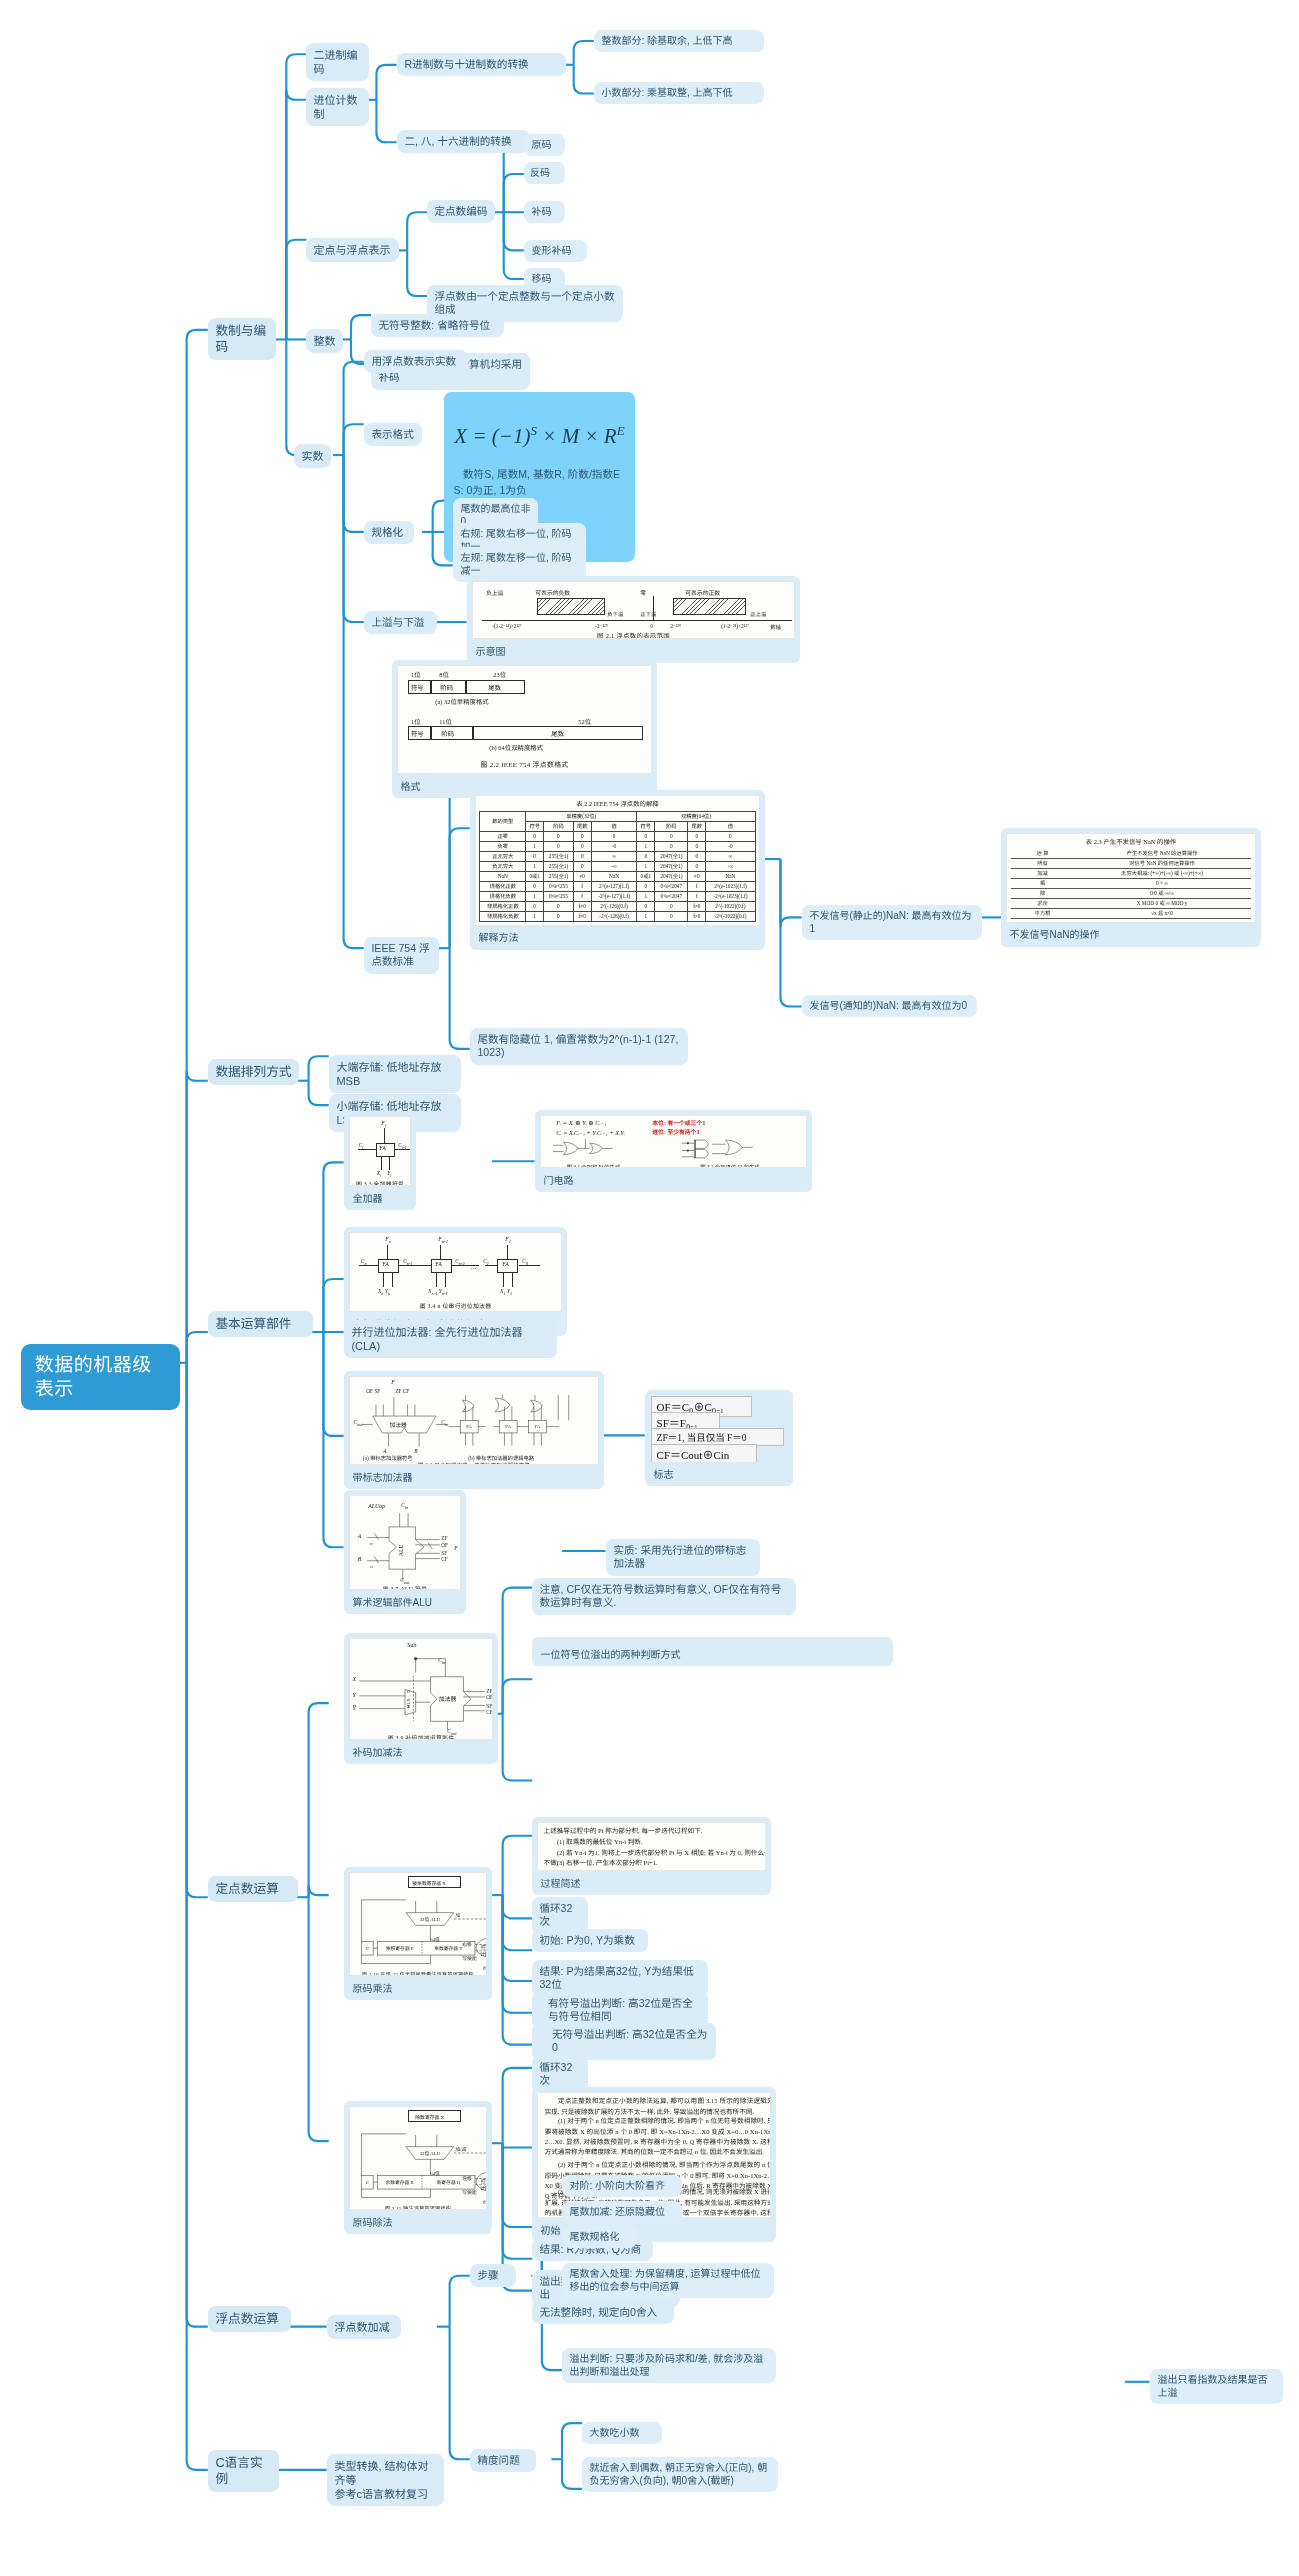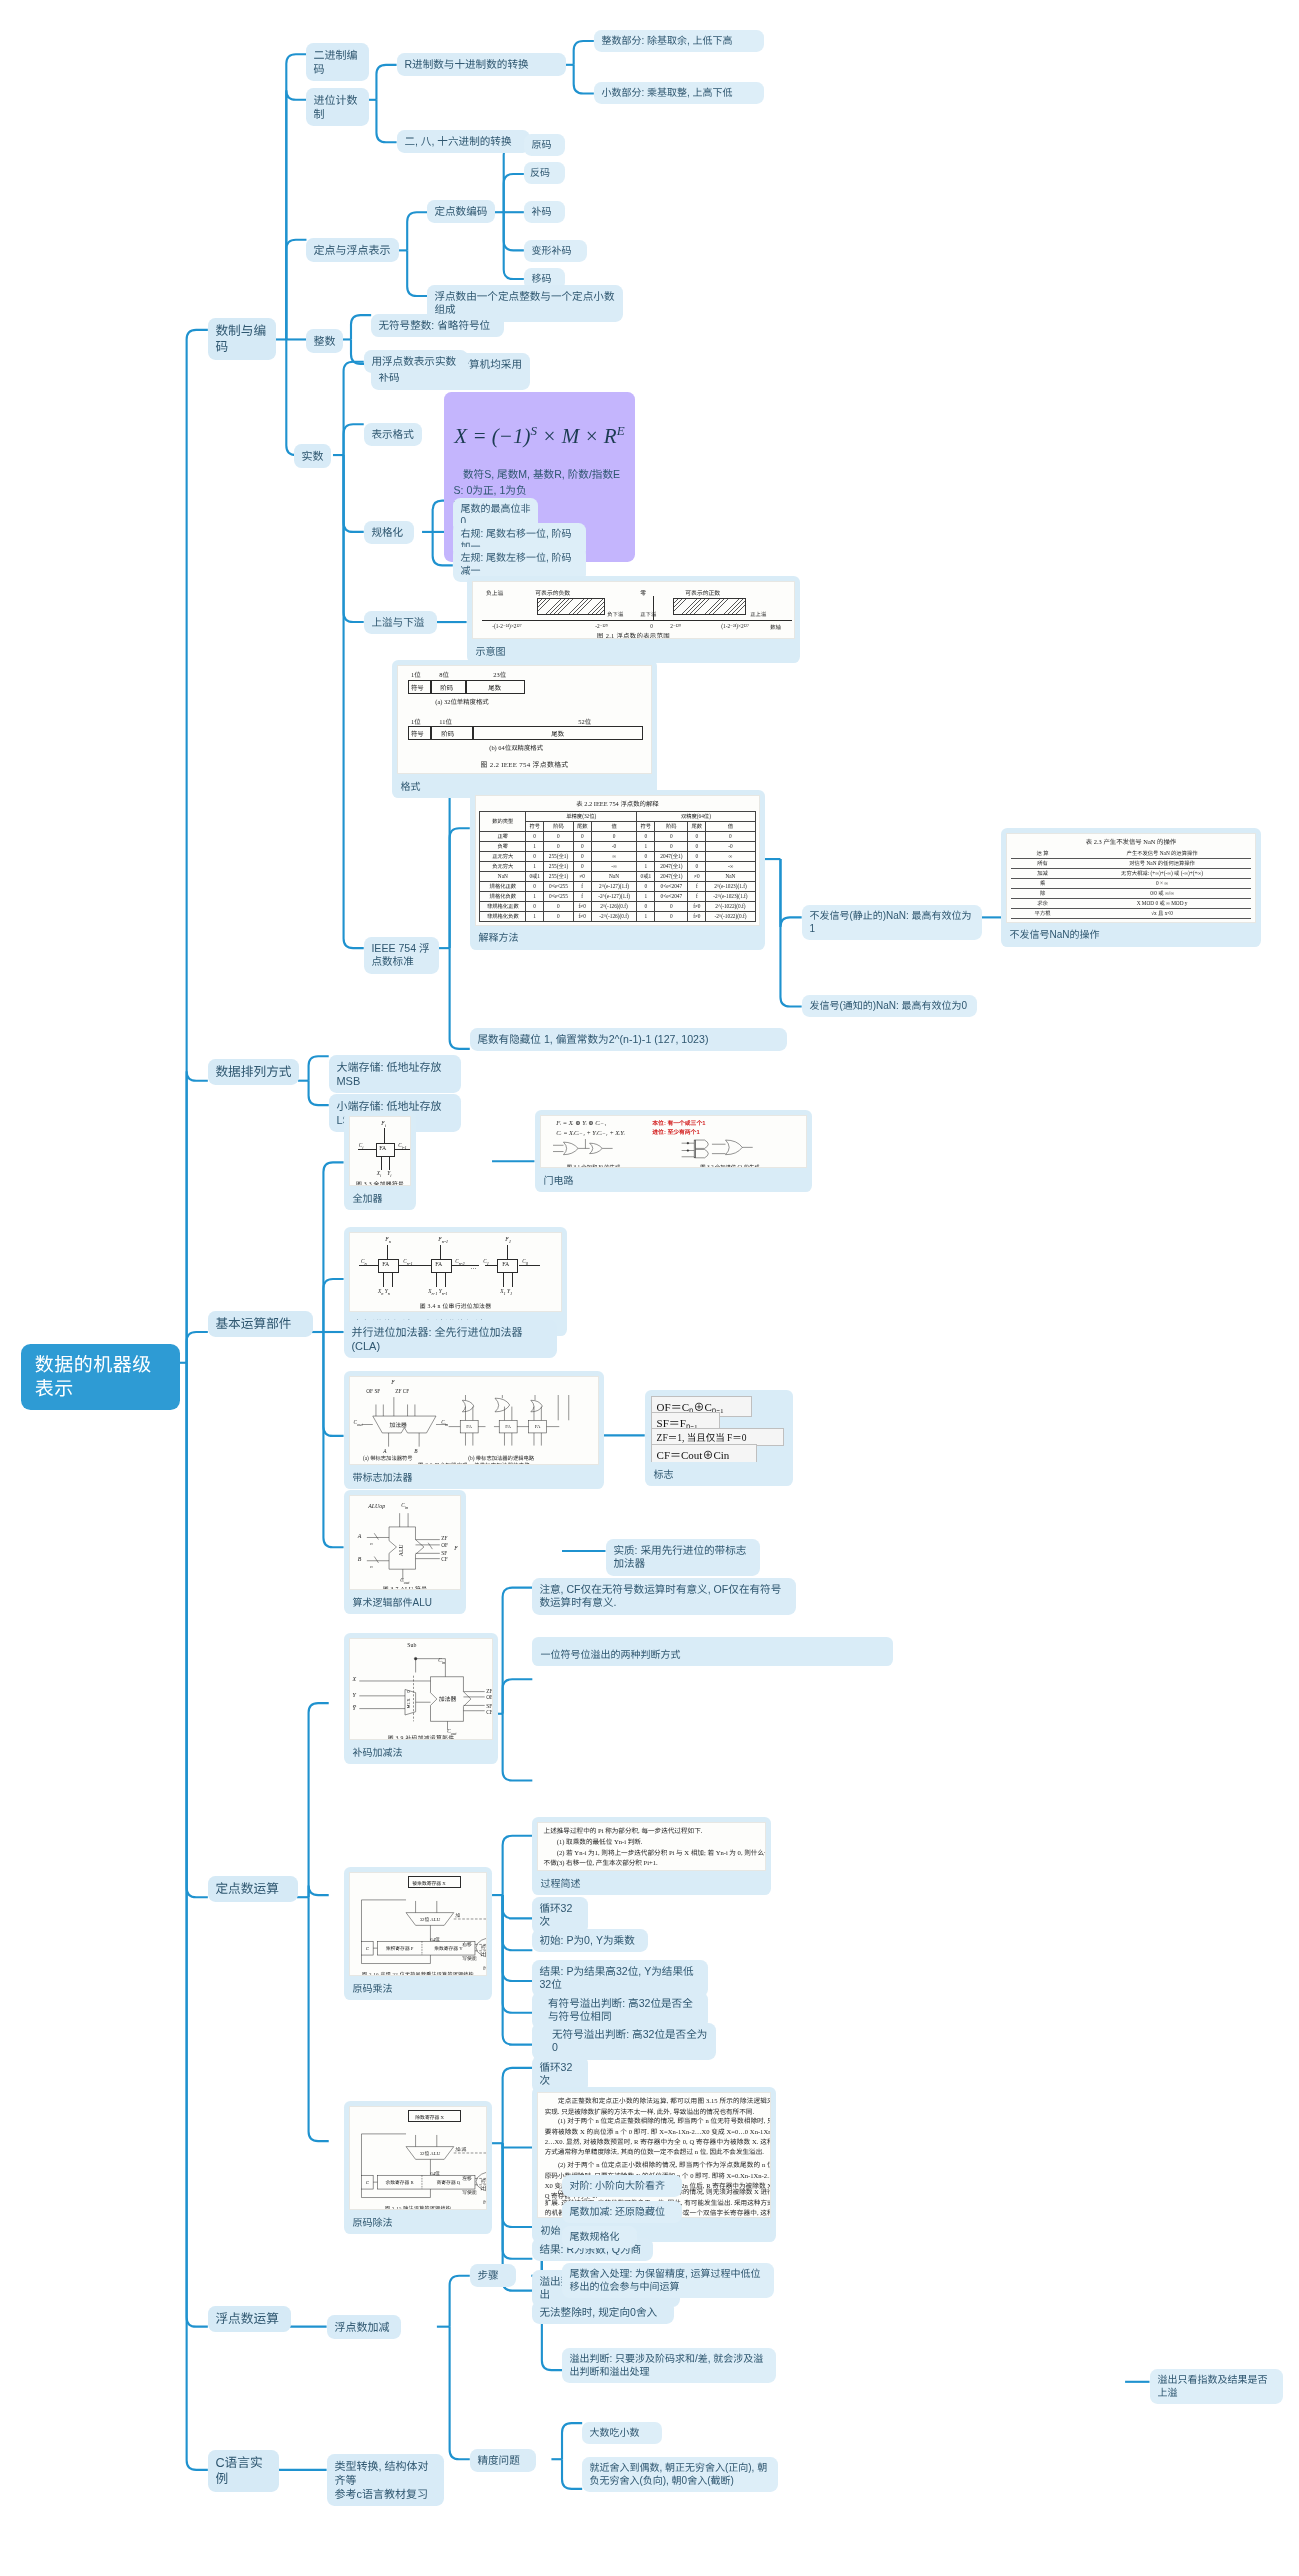--- a/index.html
+++ b/index.html
@@ -35,21 +35,21 @@
     font-size:19px;
     padding:8.5px 13.8px;
     letter-spacing:0.5px;
     z-index:4;
   }
   .node.lvl1{font-size:12.7px;background:#d6eaf6;}
   .node.lvl2{font-size:11px;background:#d8ebf7;}
   .node.lvl3{font-size:10.6px;background:#daecf7;}
   .node.lvl4{font-size:10px;background:#ddeef8;}
   .node.formula{
-    background:#c4b5fd;
+    background:#7dd3fc;
     padding:6.4px 9.5px;
   }
   .fx{
     font-family:"Liberation Serif","DejaVu Serif",serif;
     font-style:italic;
     font-size:21px;
     color:#1c3c52;
     display:block;
     text-align:center;
     margin:3.2px 0 6.4px 0;
@@ -491,21 +491,21 @@
               <td>0</td>
               <td>f≠0</td>
               <td>-2^(-1022)(0.f)</td>
             </tr>
       </tbody>
         </table>
     </div>
     <div class="cap">解释方法</div>
   </div>
 
-  <div class="node lvl3" style="left:470px; top:1028px; width:317px;">尾数有隐藏位 1, 偏置常数为2^(n-1)-1 (127, 1023)</div>
+  <div class="node lvl3" style="left:470px; top:1028px; width:218px;">尾数有隐藏位 1, 偏置常数为2^(n-1)-1 (127, 1023)</div>
 
   <div class="node lvl4" style="left:802px; top:905px; width:180px;">不发信号(静止的)NaN: 最高有效位为1</div>
   <div class="node lvl4" style="left:802px; top:995px; width:175px;">发信号(通知的)NaN: 最高有效位为0</div>
 
   <div class="imgcard" style="left:1001px; top:828px; width:260px;">
     <div class="plate" style="padding:3.2px 4.2px;">
       <div style="text-align:center;font-size:6.4px;margin-bottom:2.1px;">表 2.3  产生不发信号 NaN 的操作</div>
       <table class="noborder">
         <tbody>
             <tr>

